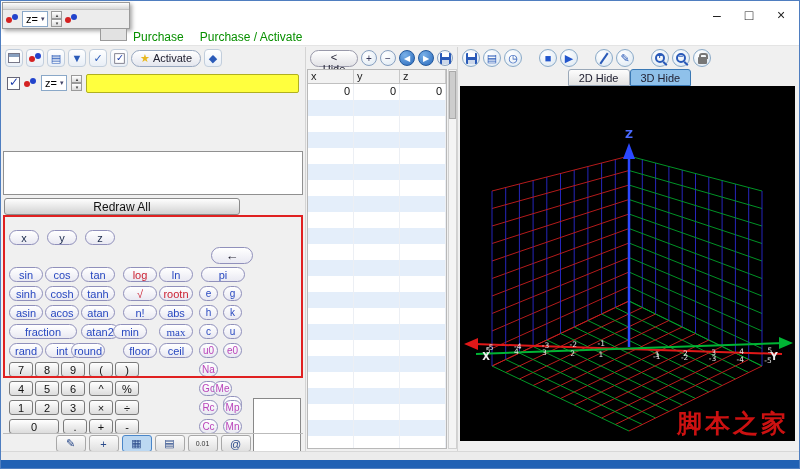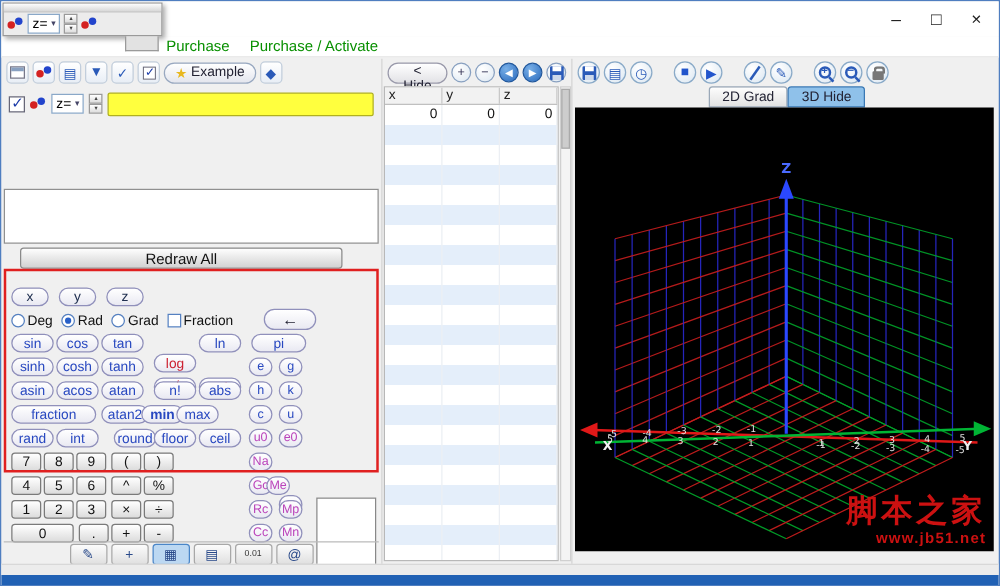--- a/index.html
+++ b/index.html
@@ -59,40 +59,40 @@
   .entry-row { position:absolute; top:24px; left:0; right:0; height:24px; display:flex;
                align-items:center; gap:4px; padding:0 6px; }
   .checkbox { width:13px; height:13px; border:1px solid #667; background:#fff; position:relative; flex:none; }
   .checkbox.checked::after { content:"✓"; position:absolute; left:1px; top:-3px; font-size:12px;
                              color:#1a3aa8; font-weight:bold; }
   .entry-input { flex:1; height:19px; border:1px solid #b0b020; background:#ffff3e;
                  border-radius:2px; font-size:12px; padding:0 4px; font-family:inherit; }
 
   .expr-box { position:absolute; left:2px; top:104px; width:300px; height:44px; background:#fff;
               border:1px solid #909090; }
-  .redraw-btn { position:absolute; left:3px; top:151px; width:258px; height:17px;
+  .redraw-btn { position:absolute; left:3px; top:151px; width:236px; height:17px;
                 border:1px solid #8a8a8a; border-radius:3px; background:linear-gradient(#fefefe,#d2d2d2);
                 font-size:12px; color:#111; display:flex; align-items:center; justify-content:center;
-                cursor:pointer; font-family:inherit;margin-left:12px; }
+                cursor:pointer; font-family:inherit; }
 
   
   .keypad { position:absolute; left:0; top:168px; width:304px; height:221px; }
   .red-outline { position:absolute; left:2px; top:168px; width:300px; height:163px;
                  border:2px solid #e02020; pointer-events:none; z-index:30; }
   .side-list { position:absolute; left:252px; top:183px; width:48px; height:202px;
                background:#fff; border:1px solid #888; }
 
   .kp { position:absolute; height:15px; font-size:11px; display:flex; align-items:center;
         justify-content:center; cursor:pointer; font-family:inherit; padding:0; }
   .kp-var { width:30px; border:1px solid #9090bb; border-radius:8px;
             background:linear-gradient(#fff,#e9e9f2); color:#203050; }
   .kp-fn  { width:34px; border:1px solid #9090bb; border-radius:8px;
             background:linear-gradient(#fff,#e9e9f2); color:#2848c0; }
   .kp-w38 { width:38px; } .kp-w44 { width:44px; } .kp-w68 { width:68px; }
-  .kp-red { color:#cc2233;margin-top:16px; }
+  .kp-red { color:#cc2233; }
   .kp-rnd { width:19px; border:1px solid #9090bb; border-radius:8px;
             background:linear-gradient(#fff,#e9e9f2); color:#2848c0; font-size:10px; }
   .kp-purple { color:#bb44bb; }
   .kp-dg  { width:24px; border:1px solid #7a7a7a; border-radius:3px;
             background:linear-gradient(#fff,#dcdcdc); color:#111; }
   .kp-w50 { width:50px; }
 
   .angle-row { position:absolute; left:8px; top:34px; height:15px; display:flex;
                align-items:center; gap:7px; font-size:11px; color:#111; }
   .radio { display:flex; align-items:center; gap:2px; cursor:pointer; }
@@ -227,21 +227,21 @@
           </span>
         </span>
       <span class="tb-btn">▤</span>
       <span class="tb-btn">▼</span>
       <span class="tb-btn" style="font-weight:bold">✓</span>
       <span class="tb-btn">
           <span class="checkbox checked" style="transform:scale(.8)"></span>
         </span>
       <button class="example-btn">
         <span class="star">★</span>
-        <span>Example</span>
+        <span>Activate</span>
       </button>
       <span class="tb-btn">◆</span>
     </div>
 
     <div class="entry-row">
       <span class="checkbox checked"></span>
       <span class="dots-icon">
           <i class="d-red"></i>
           <i class="d-blue"></i>
         </span>
@@ -253,38 +253,20 @@
         <span>▴</span>
         <span>▾</span>
       </span>
       <input class="entry-input" value="" style="">
     </div>
 
     <div class="expr-box"></div>
     <button class="redraw-btn">Redraw All</button>
 
     <div class="keypad" id="keypad">
-      <div class="angle-row">
-        <label class="radio">
-          <span class="rdot"></span>
-          <span>Deg</span>
-        </label>
-        <label class="radio">
-          <span class="rdot sel"></span>
-          <span>Rad</span>
-        </label>
-        <label class="radio">
-          <span class="rdot"></span>
-          <span>Grad</span>
-        </label>
-        <label class="radio">
-          <span class="fraction-check"></span>
-          <span>Fraction</span>
-        </label>
-      </div>
       <button class="backspace-btn">←</button>
       <div class="side-list"></div>
     <button class="kp kp-var" style="left: 8px; top: 15px;">x</button>
         <button class="kp kp-var" style="left: 46px; top: 15px;">y</button>
         <button class="kp kp-var" style="left: 84px; top: 15px;">z</button>
         <button class="kp kp-fn" style="left: 8px; top: 52px;">sin</button>
         <button class="kp kp-fn" style="left: 44px; top: 52px;">cos</button>
         <button class="kp kp-fn" style="left: 80px; top: 52px;">tan</button>
         <button class="kp kp-fn kp-red" style="left: 122px; top: 52px;">log</button>
         <button class="kp kp-fn" style="left: 158px; top: 52px;">ln</button>
@@ -298,27 +280,27 @@
         <button class="kp kp-rnd" style="left: 222px; top: 71px;">g</button>
         <button class="kp kp-fn" style="left: 8px; top: 90px;">asin</button>
         <button class="kp kp-fn" style="left: 44px; top: 90px;">acos</button>
         <button class="kp kp-fn" style="left: 80px; top: 90px;">atan</button>
         <button class="kp kp-fn" style="left: 122px; top: 90px;">n!</button>
         <button class="kp kp-fn" style="left: 158px; top: 90px;">abs</button>
         <button class="kp kp-rnd" style="left: 198px; top: 90px;">h</button>
         <button class="kp kp-rnd" style="left: 222px; top: 90px;">k</button>
         <button class="kp kp-fn kp-w68" style="left: 8px; top: 109px;">fraction</button>
         <button class="kp kp-fn kp-w38" style="left: 80px; top: 109px;">atan2</button>
-        <button class="kp kp-fn" style="left: 112px; top: 109px; font-weight: bold;">min</button>
-        <button class="kp kp-fn" style="left: 140px; top: 109px;">max</button>
+        <button class="kp kp-fn" style="left: 112px; top: 109px;">min</button>
+        <button class="kp kp-fn" style="left: 158px; top: 109px; font-family: Liberation Serif, serif;">max</button>
         <button class="kp kp-rnd" style="left: 198px; top: 109px;">c</button>
         <button class="kp kp-rnd" style="left: 222px; top: 109px;">u</button>
         <button class="kp kp-fn" style="left: 8px; top: 128px;">rand</button>
         <button class="kp kp-fn" style="left: 44px; top: 128px;">int</button>
-        <button class="kp kp-fn" style="left: 70px; top: 128px; margin-left: 20px;">round</button>
+        <button class="kp kp-fn" style="left: 70px; top: 128px;">round</button>
         <button class="kp kp-fn" style="left: 122px; top: 128px;">floor</button>
         <button class="kp kp-fn" style="left: 158px; top: 128px;">ceil</button>
         <button class="kp kp-rnd kp-purple" style="left: 198px; top: 128px;">u0</button>
         <button class="kp kp-rnd kp-purple" style="left: 222px; top: 128px;">e0</button>
         <button class="kp kp-dg" style="left: 8px; top: 147px;">7</button>
         <button class="kp kp-dg" style="left: 34px; top: 147px;">8</button>
         <button class="kp kp-dg" style="left: 60px; top: 147px;">9</button>
         <button class="kp kp-dg" style="left: 88px; top: 147px;">(</button>
         <button class="kp kp-dg" style="left: 114px; top: 147px;">)</button>
         <button class="kp kp-rnd kp-purple" style="left: 198px; top: 147px;">Na</button>
@@ -515,21 +497,21 @@
         </button>
       <button class="tb-btn circ">
           <span class="ic-mag minus"></span>
         </button>
       <button class="tb-btn circ">
           <span class="ic-lock"></span>
         </button>
     </div>
 
     <div class="gtabs">
-      <div class="gtab">2D Grad</div>
+      <div class="gtab">2D Hide</div>
       <div class="gtab active">3D Hide</div>
     </div>
 
     <div class="graph">
       <svg id="g3d" width="335" height="355" viewBox="0 0 335 355">
           <line x1="169" y1="215" x2="169" y2="70" stroke="#2a2ad0" stroke-width="1" opacity="0.9"></line>
           <line x1="169" y1="215" x2="32" y2="280" stroke="#c81e1e" stroke-width="1" opacity="0.9"></line>
           <line x1="169" y1="215" x2="169" y2="70" stroke="#2a2ad0" stroke-width="1" opacity="0.9"></line>
           <line x1="169" y1="215" x2="302" y2="280" stroke="#00a32a" stroke-width="1" opacity="0.9"></line>
           <line x1="169" y1="215" x2="302" y2="280" stroke="#00a32a" stroke-width="1" opacity="0.95"></line>
@@ -619,20 +601,19 @@
           <text x="280.27272727272725" y="275.5" fill="#e0e0e0" font-size="7.5" text-anchor="middle" font-family="DejaVu Sans, Liberation Sans, sans-serif">-4</text>
           <text x="281.72727272727275" y="267.5" fill="#e0e0e0" font-size="7.5" text-anchor="middle" font-family="DejaVu Sans, Liberation Sans, sans-serif">4</text>
           <text x="57.72727272727272" y="262.5" fill="#e0e0e0" font-size="7.5" text-anchor="middle" font-family="DejaVu Sans, Liberation Sans, sans-serif">-4</text>
           <text x="28.090909090909093" y="267.40909090909093" fill="#e0e0e0" font-size="7.5" text-anchor="middle" font-family="DejaVu Sans, Liberation Sans, sans-serif">5</text>
           <text x="308.0909090909091" y="276.5" fill="#e0e0e0" font-size="7.5" text-anchor="middle" font-family="DejaVu Sans, Liberation Sans, sans-serif">-5</text>
           <text x="309.9090909090909" y="266.5" fill="#e0e0e0" font-size="7.5" text-anchor="middle" font-family="DejaVu Sans, Liberation Sans, sans-serif">5</text>
           <text x="29.909090909090907" y="263.5" fill="#e0e0e0" font-size="7.5" text-anchor="middle" font-family="DejaVu Sans, Liberation Sans, sans-serif">-5</text>
         </svg>
       <div class="watermark">
         <div class="wm1" style="color: rgb(204, 17, 17);">脚本之家</div>
-        <div class="wm2" style="color: rgb(204, 17, 17);">www.jb51.net</div>
       </div>
     </div>
   </div>
 
   <div class="bottom-grey"></div>
   <div class="taskbar"></div>
 </div>
 
 </body></html>

